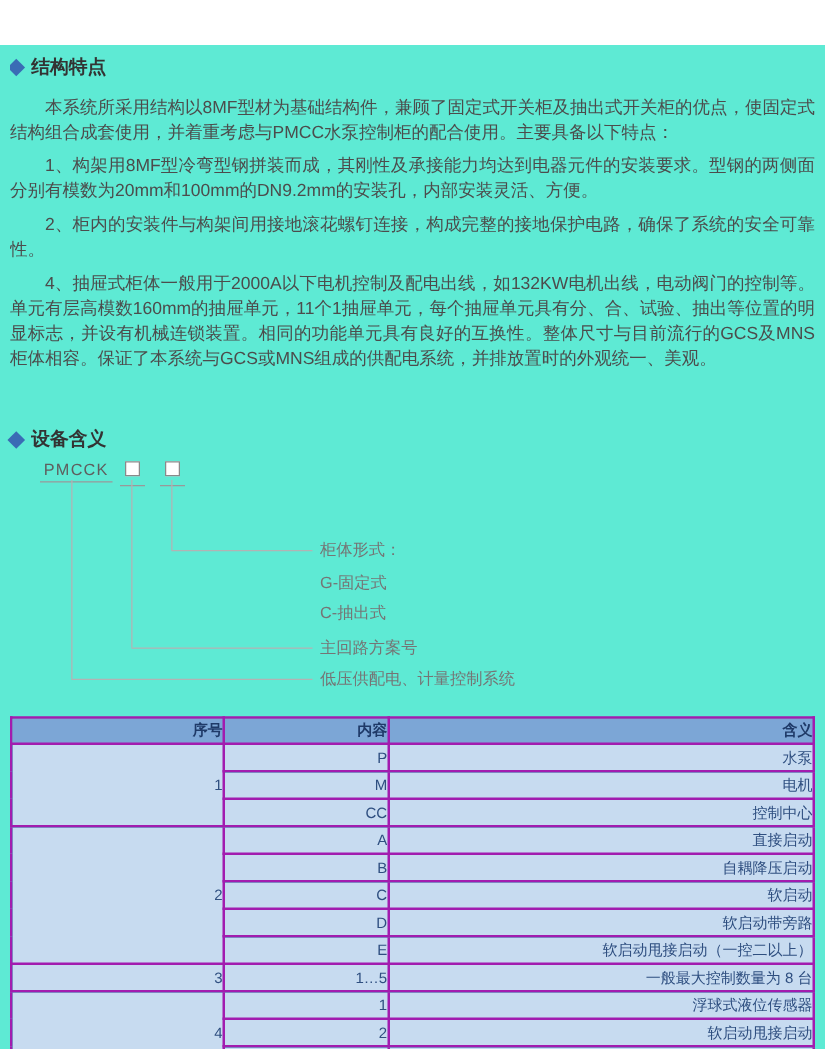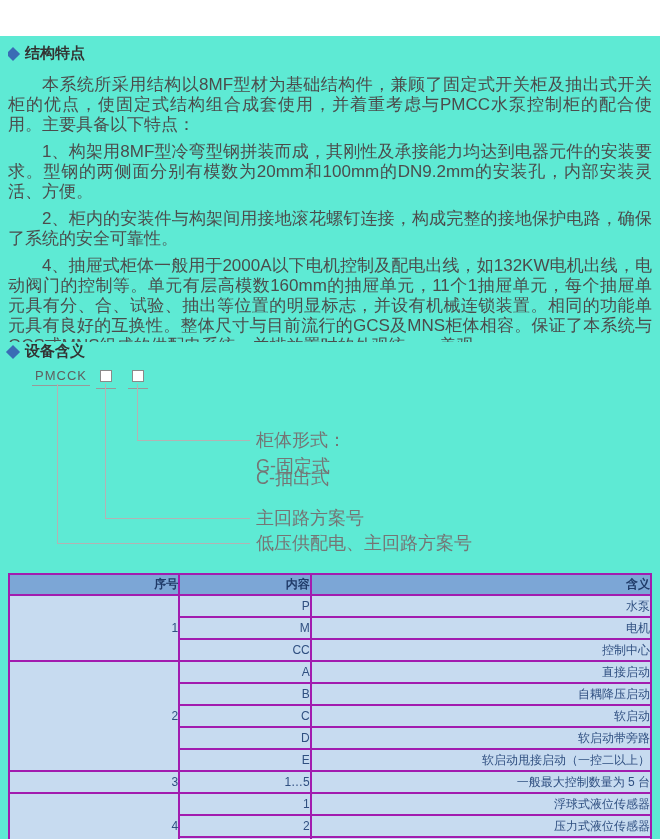--- a/index.html
+++ b/index.html
@@ -27,21 +27,21 @@
     background: #3a6cb5;
     transform: rotate(45deg);
     flex: 0 0 auto;
   }
 
   
   .features-block { position: absolute; top: 8px; left: 8px; right: 8px; height: 298px; overflow: hidden; }
   .features-block .sec-head { margin-bottom: 12px; }
   .para {
     margin: 0 0 7px 0;
-    font-size: 17px;
+    font-size: 14px;
     line-height: 20px;
     color: #4c4c4c;
     text-align: justify;
     text-indent: 2em;
   }
 
   .meaning-head { position: absolute; top: 306px; left: 8px; }
 
   
   .diagram { position: absolute; top: 332px; left: 8px; width: 644px; height: 203px; }
@@ -53,21 +53,21 @@
   }
   .code-box { position: absolute; top: 0; width: 20px; text-align: center; border-bottom: 1px solid #999999; padding-bottom: 2px; }
   .code-box .sq { display: inline-block; width: 10px; height: 10px; border: 1px solid #8a8a8a; background: #ffffff; }
   .box1 { left: 88px; }
   .box2 { left: 120px; }
   .dline { position: absolute; background: #b3b3b3; }
   .vline { width: 1px; }
   .hline { height: 1px; }
   .dlabel {
     position: absolute; left: 248px;
-    font-size: 18px; color: #757575; line-height: 14px;
+    font-size: 13px; color: #757575; line-height: 14px;
     white-space: nowrap;
   }
 
   
   .table-wrap { position: absolute; top: 537px; left: 8px; width: 644px; }
   table.meaning {
     width: 100%;
     border-collapse: collapse;
     table-layout: fixed;
   }
@@ -126,23 +126,23 @@
     <span class="dline vline" style="left:49px; top:16px; height:159px;"></span>
     <span class="dline vline" style="left:97px; top:16px; height:134px;"></span>
     <span class="dline vline" style="left:129px; top:16px; height:56px;"></span>
 
     <span class="dline hline" style="left:129px; top:72px; width:113px;"></span>
     <span class="dline hline" style="left:97px; top:150px; width:145px;"></span>
     <span class="dline hline" style="left:49px; top:175px; width:193px;"></span>
 
     <span class="dlabel" style="top:65px;">柜体形式：</span>
     <span class="dlabel" style="top:91px;">G-固定式</span>
-    <span class="dlabel" style="top:103px;">C-抽出式</span>
+    <span class="dlabel" style="top:115px;">C-抽出式</span>
     <span class="dlabel" style="top:143px;">主回路方案号</span>
-    <span class="dlabel" style="top:168px;">低压供配电、主回路方案号</span>
+    <span class="dlabel" style="top:168px;">低压供配电、计量控制系统</span>
   </div>
 
   <div class="table-wrap">
     <table class="meaning">
       <colgroup>
           <col class="c-no">
           <col class="c-content">
           <col class="c-meaning">
         </colgroup>
       <thead>
@@ -185,31 +185,31 @@
           <td>软启动带旁路</td>
         </tr>
         <tr>
           <td>E</td>
           <td>软启动甩接启动（一控二以上）</td>
         </tr>
 
         <tr>
           <td>3</td>
           <td>1…5</td>
-          <td>一般最大控制数量为 5 台</td>
+          <td>一般最大控制数量为 8 台</td>
         </tr>
 
         <tr>
           <td rowspan="3">4</td>
           <td>1</td>
           <td>浮球式液位传感器</td>
         </tr>
         <tr>
           <td>2</td>
-          <td>压力式液位传感器</td>
+          <td>软启动甩接启动</td>
         </tr>
         <tr>
           <td>3</td>
           <td>超声波传感器</td>
         </tr>
       </tbody>
     </table>
   </div>
 
 </div>

